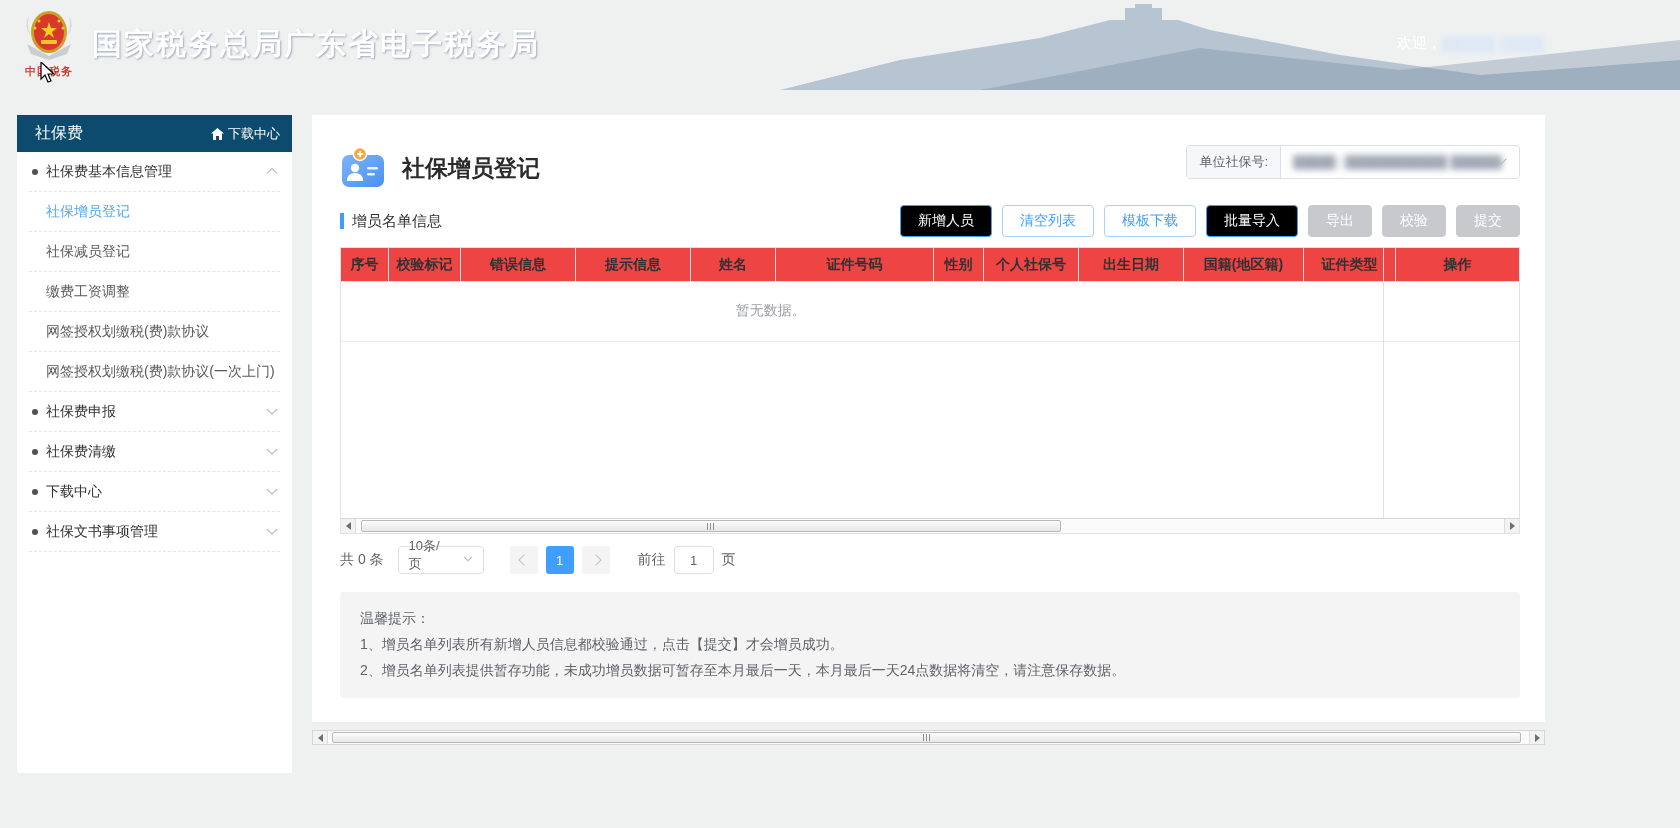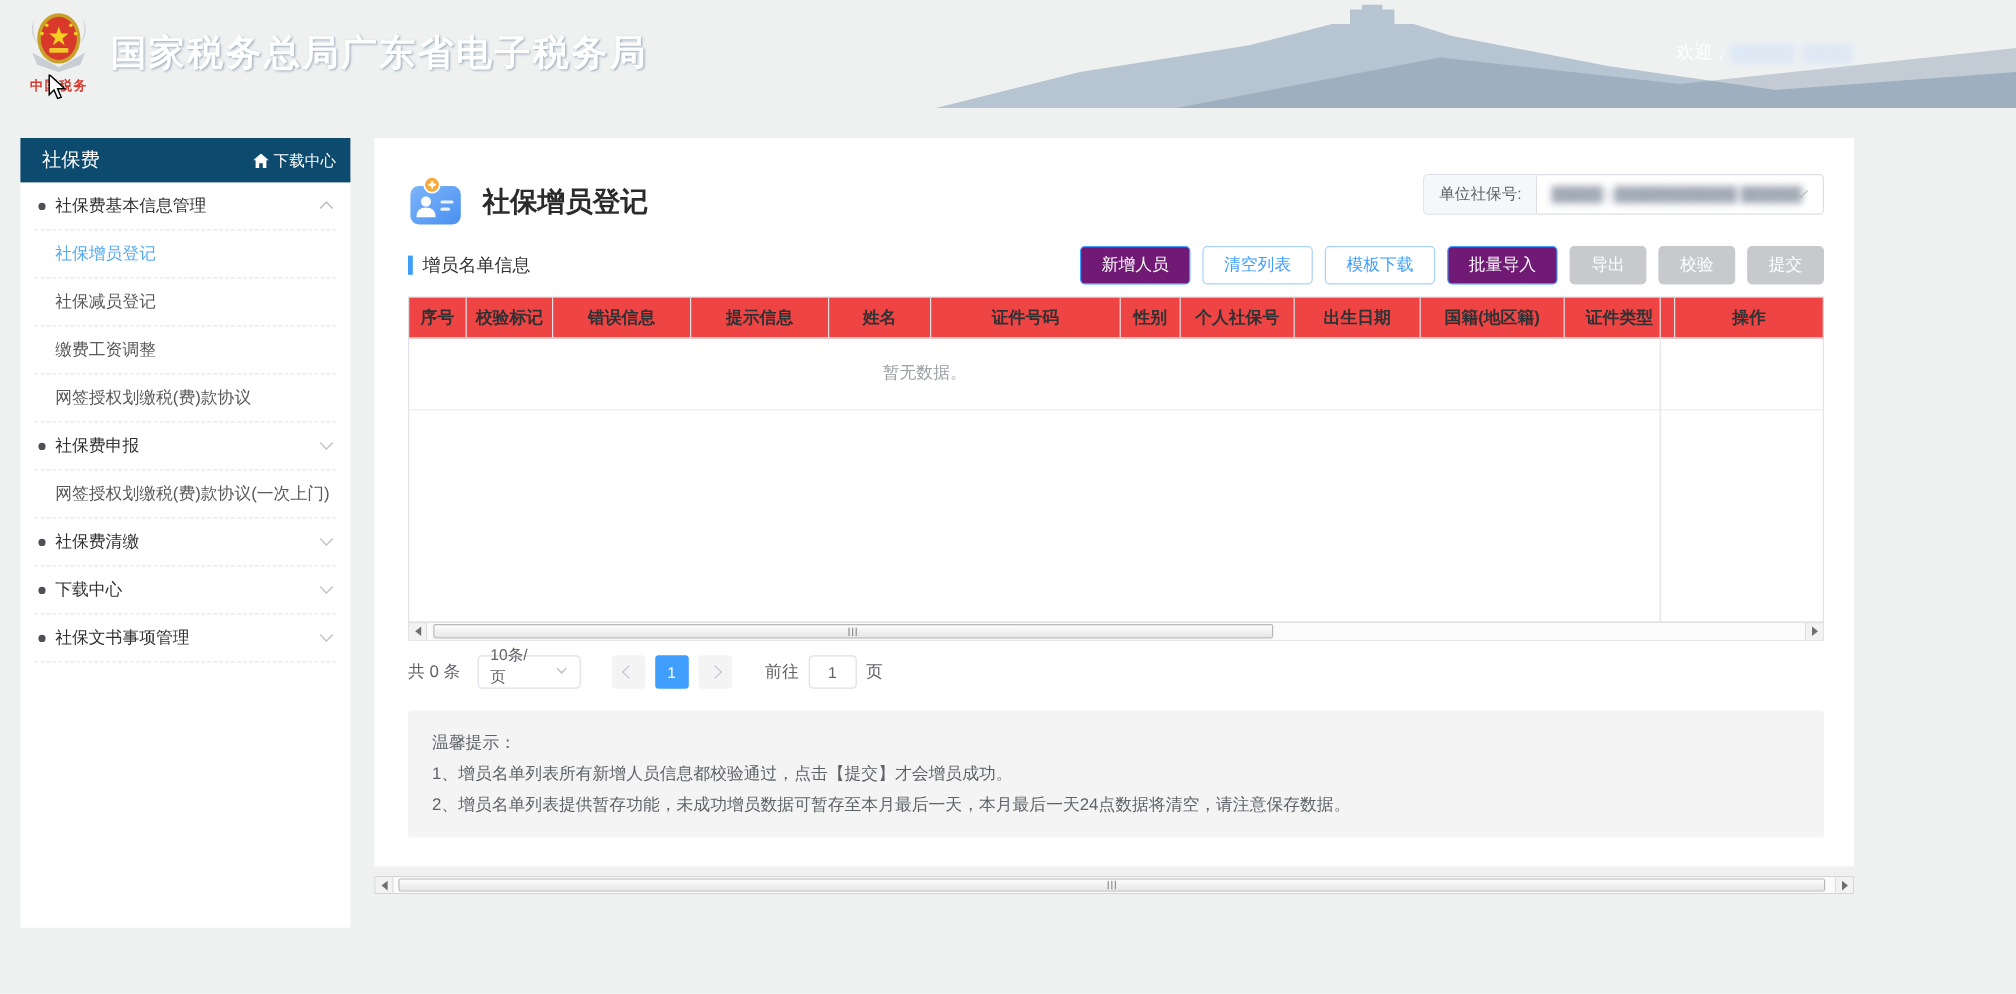--- a/index.html
+++ b/index.html
@@ -45,21 +45,21 @@
   .unit-box { display:flex; align-items:stretch; border:1px solid #dcdfe6; border-radius:4px; height:34px; margin-top:6px; cursor:pointer; position:relative; background:#fff; }
   .unit-label { background:#f5f7fa; border-right:1px solid #dcdfe6; color:#606266; font-size:13px; display:flex; align-items:center; padding:0 12px; border-radius:3px 0 0 3px;text-align:center; }
   .unit-val { width:238px; display:flex; align-items:center; padding:0 26px 0 12px; font-size:12px; color:#8a94a3; overflow:hidden; white-space:nowrap; }
   .unit-box .chev { position:absolute; right:10px; top:12px; }
 
   .sec-row { display:flex; align-items:center; margin:16px 0 10px; }
   .sec-title { display:flex; align-items:center; font-size:15px; font-weight:normal; color:#303133; }
   .sec-bar { width:4px; height:16px; background:#3d9ef5; margin-right:8px; }
   .btns { margin-left:auto; display:flex; gap:10px; }
   .btn { height:32px; padding:0 17px; border-radius:4px; font-size:14px; border:1px solid transparent; cursor:pointer; font-family:inherit; }
-  .btn.primary { background:#701a75; color:#fff; border-color:#409eff; }
+  .btn.primary { background:#000000; color:#fff; border-color:#409eff; }
   .btn.outline { background:#fff; color:#409eff; border-color:#a8d2fb; }
   .btn.disabled { background:#c7c9cd; color:#fff; border-color:#c7c9cd; cursor:not-allowed; }
 
   
   .tbl { position:relative; border:1px solid #dfe3e8; }
   .t-head { display:flex; background:#ef4444; border-bottom:1px solid #dcdfe3; }
   .th { height:33px; line-height:33px; text-align:center; font-size:14px; font-weight:bold; color:#303133; border-right:1px solid #dcdfe3; overflow:hidden; white-space:nowrap; flex:none; }
   .th:last-child { border-right:none; }
   .t-empty { position:relative; height:60px; border-bottom:1px solid #e8eaed; }
   .t-empty span { position:absolute; left:33.5%; top:20px; font-size:14px; color:#9b9ea3; }
@@ -154,27 +154,27 @@
       </div>
       <div class="m-item m-sub">
         <span class="lbl" style="color:inherit">社保减员登记</span>
       </div>
       <div class="m-item m-sub">
         <span class="lbl" style="color:inherit">缴费工资调整</span>
       </div>
       <div class="m-item m-sub">
         <span class="lbl" style="color:inherit">网签授权划缴税(费)款协议</span>
       </div>
+      <div class="m-item m-sub">
+        <span class="lbl" style="color:inherit">网签授权划缴税(费)款协议(一次上门)</span>
+      </div>
       <div class="m-item">
         <span class="bullet"></span>
         <span class="lbl">社保费申报</span>
         <span class="chev down"></span>
-      </div>
-      <div class="m-item m-sub">
-        <span class="lbl" style="color:inherit">网签授权划缴税(费)款协议(一次上门)</span>
       </div>
       <div class="m-item">
         <span class="bullet"></span>
         <span class="lbl">社保费清缴</span>
         <span class="chev down"></span>
       </div>
       <div class="m-item">
         <span class="bullet"></span>
         <span class="lbl">下载中心</span>
         <span class="chev down"></span>

